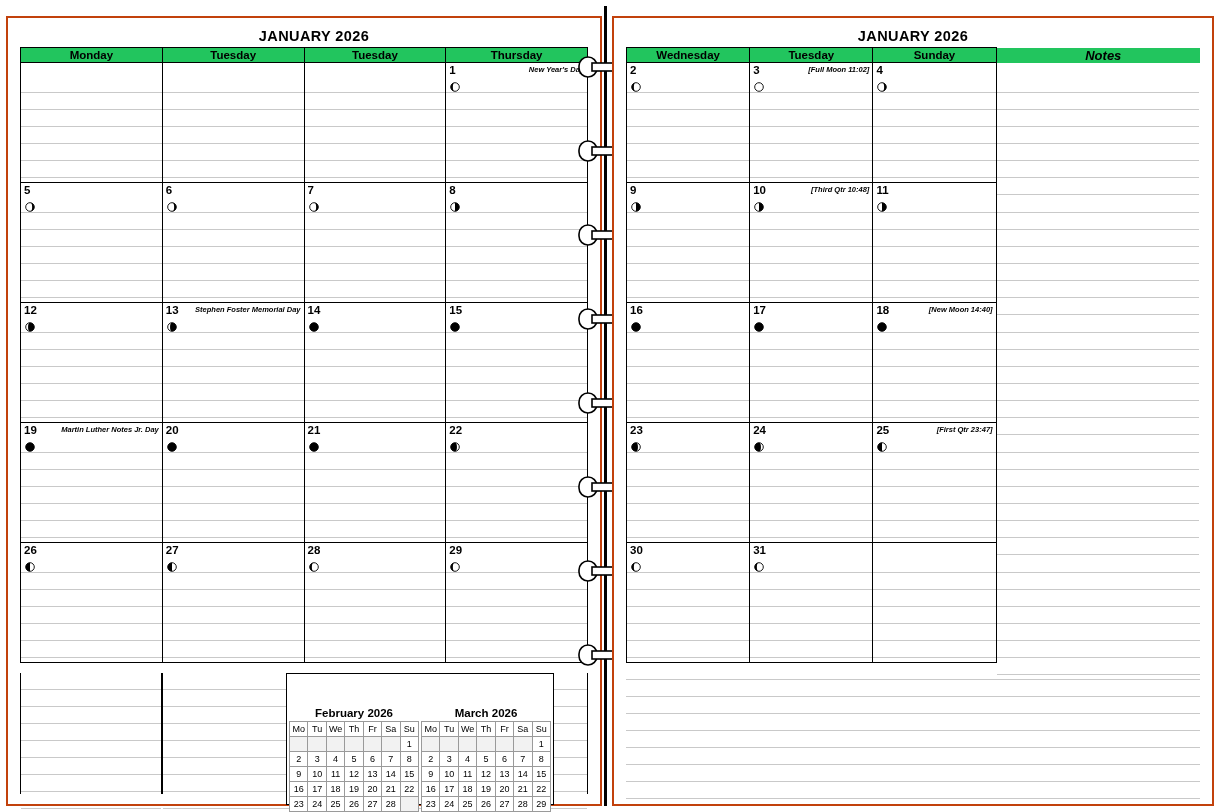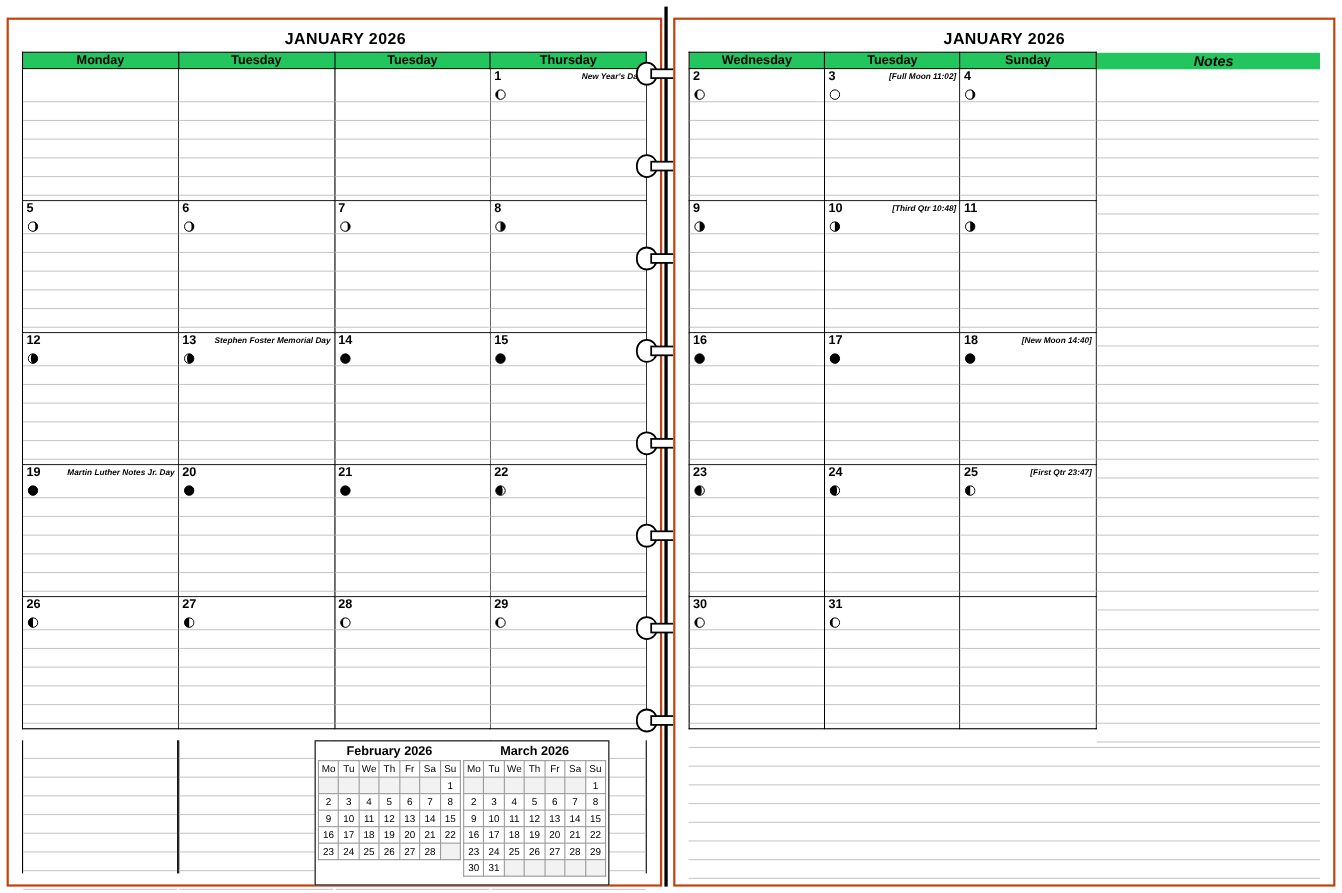--- a/index.html
+++ b/index.html
@@ -146,21 +146,21 @@
   .minis {
     position: absolute;
     left: 266px; top: 0px;
     width: 268px; height: 132px;
     border: 1px solid #000;
     background: #fff;
     display: flex;
     padding: 2px;
     gap: 2px;
   }
-  .mini { width: 50%; }
+  .mini { width: 50%; margin-top: 30px; }
   .mini-title {
     text-align: center; font-weight: bold; font-size: 11.5px;
     line-height: 15px;
   }
   table.mini-tbl {
     border-collapse: collapse;
     width: 100%;
     table-layout: fixed;
   }
   table.mini-tbl th, table.mini-tbl td {

